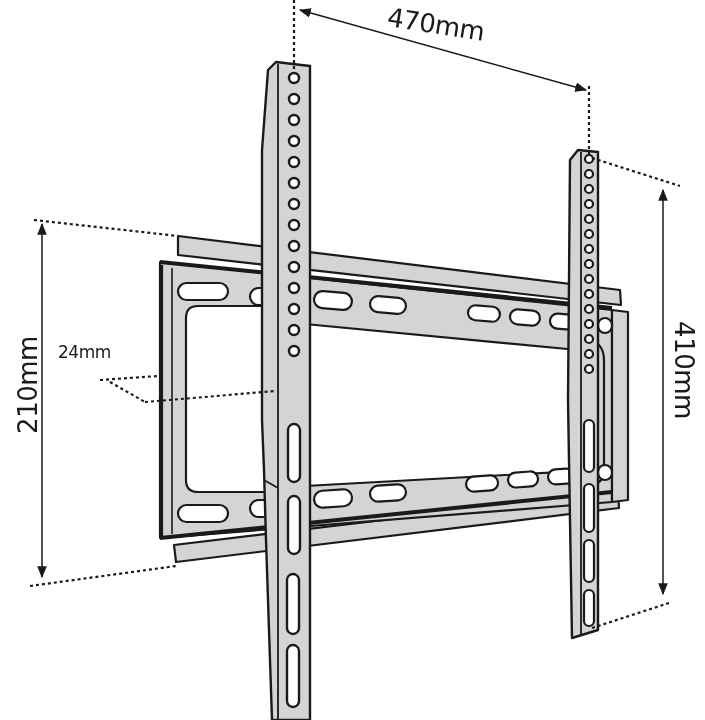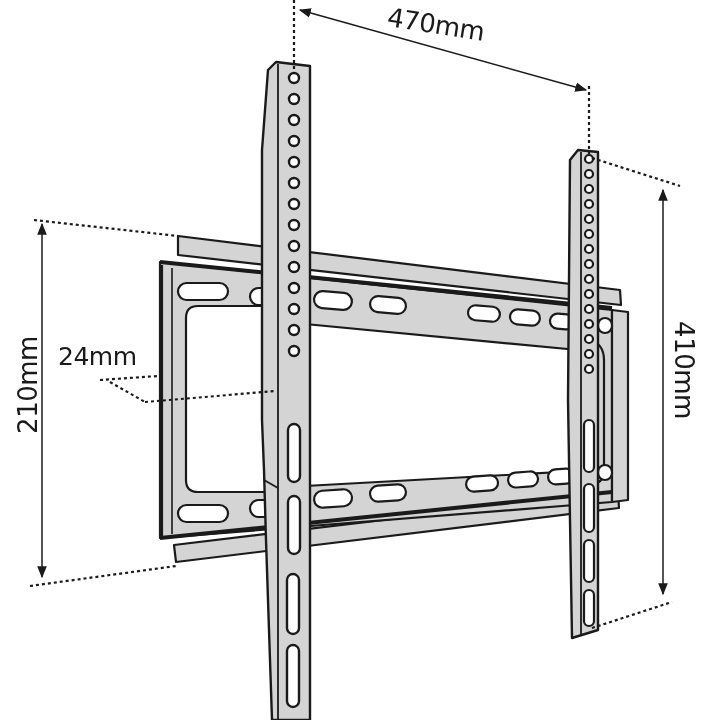--- a/index.html
+++ b/index.html
@@ -1,20 +1,20 @@
 <!DOCTYPE html>
 <html><head>
   <meta charset="utf-8">
   <style>
     html, body { margin: 0; padding: 0; background: #ffffff; }
     body { width: 705px; height: 720px; overflow: hidden; position: relative; }
     #diagram { position: absolute; left: 0; top: 0; width: 705px; height: 720px; }
     .lbl { position: absolute; font-family: "DejaVu Sans", sans-serif; color: #1a1a1a; font-size: 26px; white-space: nowrap; letter-spacing: -0.5px; }
     .lbl-470 { left: 390px; top: 2px; transform-origin: left top; transform: rotate(9deg); }
-    .lbl-24 { left: 58px; top: 342px; font-size: 25px; }
+    .lbl-24 { left: 58px; top: 342px; font-size: 17px; }
     .lbl-210 { left: 28px; top: 385px; transform-origin: center center; transform: translate(-50%, -50%) rotate(-90deg); }
     .lbl-410 { left: 684px; top: 370px; transform-origin: center center; transform: translate(-50%, -50%) rotate(90deg); }
   </style>
 </head>
 <body>
 
 <svg id="diagram" viewBox="0 0 705 720" xmlns="http://www.w3.org/2000/svg">
   <defs>
     <marker id="arrow" viewBox="0 0 10 10" refX="9" refY="5" markerWidth="8" markerHeight="8" orient="auto-start-reverse">
       <path d="M0,1 L10,5 L0,9 z" fill="#1a1a1a"></path>

